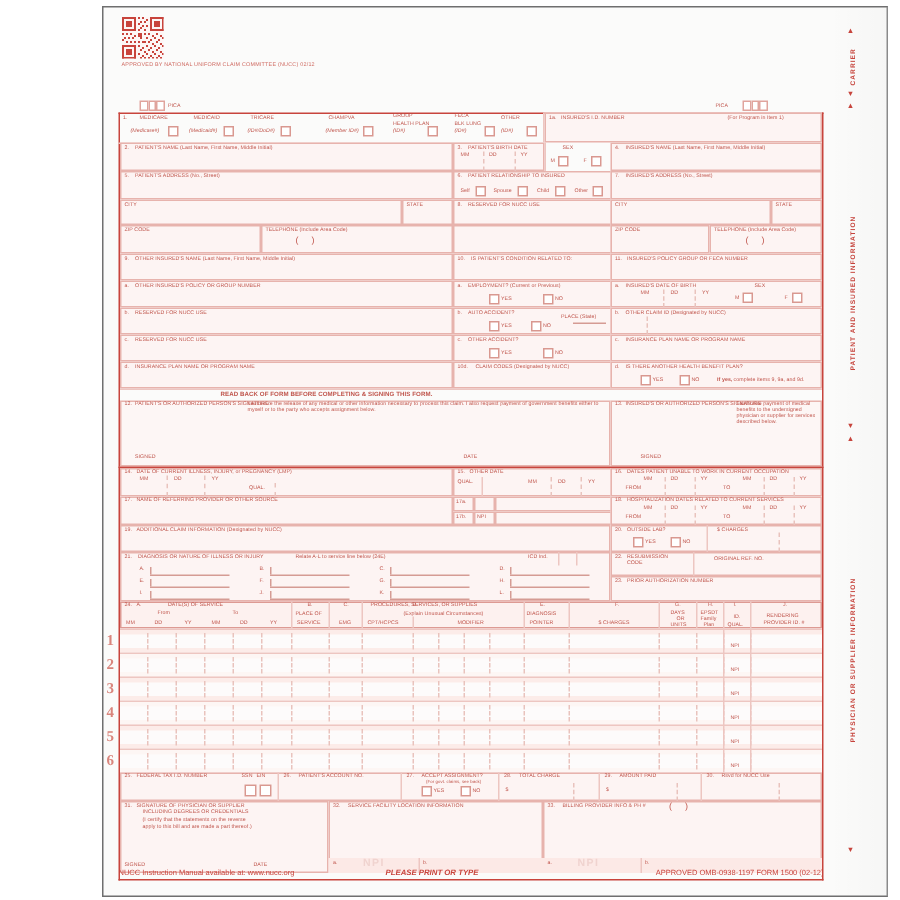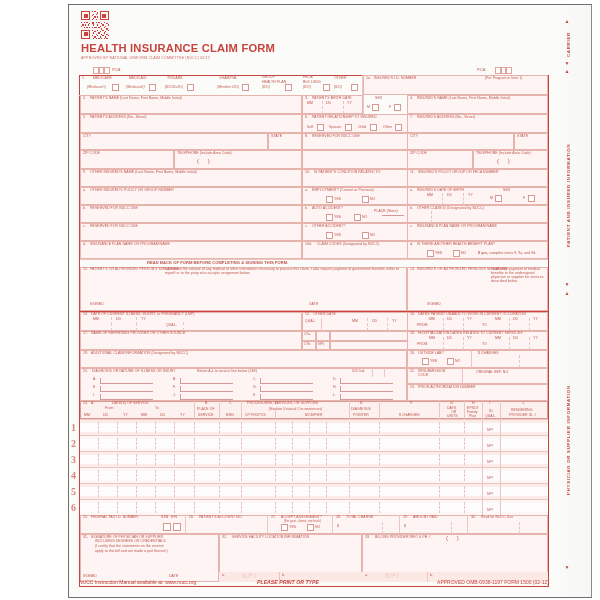--- a/index.html
+++ b/index.html
@@ -155,21 +155,20 @@
             <rect x="18" y="19" width="1" height="1"></rect>
         <rect x="20" y="18" width="1" height="1"></rect>
         <rect x="9" y="20" width="1" height="1"></rect>
             <rect x="11" y="20" width="1" height="1"></rect>
             <rect x="13" y="20" width="1" height="1"></rect>
         <rect x="15" y="20" width="1" height="1"></rect>
             <rect x="17" y="20" width="1" height="1"></rect>
             <rect x="19" y="20" width="1" height="1"></rect>
       </g>
     </svg>
-    <div id="title">HEALTH INSURANCE CLAIM FORM</div>
     <div id="approvedby">APPROVED BY NATIONAL UNIFORM CLAIM COMMITTEE (NUCC) 02/12</div>
   </div>
 
   <div class="side" style="left:497px;top:52px;">CARRIER</div>
   <div class="arrow" style="left:495.5px;top:14px;">▲</div>
   <div class="arrow" style="left:495.5px;top:56px;">▼</div>
 
   <div class="side" style="left:497px;top:242px;">PATIENT AND INSURED INFORMATION</div>
   <div class="arrow" style="left:495.5px;top:64px;">▲</div>
   <div class="arrow" style="left:495.5px;top:277px;">▼</div>

